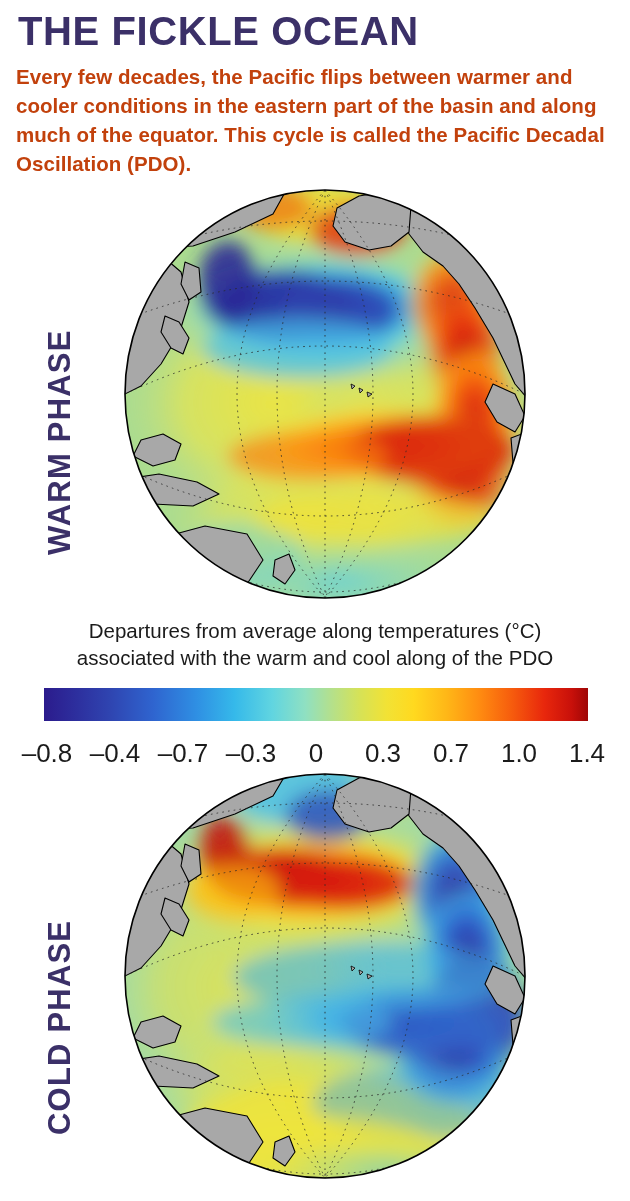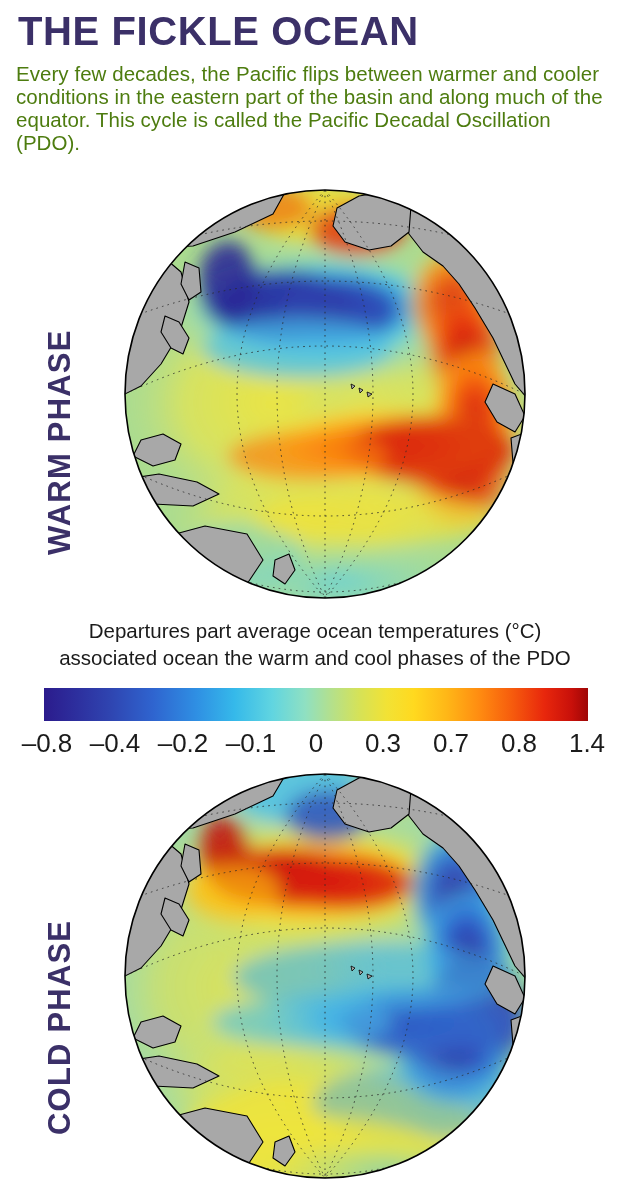--- a/index.html
+++ b/index.html
@@ -11,22 +11,23 @@
   .page{position:absolute;inset:0;}
 
   
   #title{
     position:absolute;left:18px;top:8px;width:600px;
     font-size:40px;font-weight:bold;letter-spacing:.6px;
     color:#3b3068;line-height:46px;white-space:nowrap;
   }
   #deck{
     position:absolute;left:16px;top:62px;width:594px;
-    font-size:20.5px;line-height:23px;color:#4d7c0f;
+    font-size:20.5px;line-height:29px;color:#c2410c;
     letter-spacing:.05px;
+    font-weight:bold;
   }
 
   
   .phase-label{
     position:absolute;left:0;width:400px;
     transform-origin:0 0;
     font-size:31px;font-weight:bold;letter-spacing:1.2px;
     color:#3b3068;white-space:nowrap;
   }
   #warm-label{ transform:translate(42px,555px) rotate(-90deg); }
@@ -62,21 +63,21 @@
       #ff8c11 80%,
       #f65c0d 86%,
       #e8270c 92%,
       #c8100a 97%,
       #9e0606 100%);
   }
   #ticklabels{
     position:absolute;left:0;top:724px;width:630px;height:34px;
   }
   .tick{
-    position:absolute;top:4px;font-size:26px;color:#1b1b1b;
+    position:absolute;top:14px;font-size:26px;color:#1b1b1b;
     white-space:nowrap;transform:translateX(-50%);
   }
 </style>
 </head>
 <body>
 
 <div class="page">
 
   <div id="title">THE FICKLE OCEAN</div>
   <div id="deck">Every few decades, the Pacific flips between warmer and cooler conditions in the eastern part of the basin and along much of the equator. This cycle is called the Pacific Decadal Oscillation (PDO).</div>
@@ -216,35 +217,35 @@
           <path d="M202,2 q-176,204 0,408"></path>
           <path d="M202,2 q176,204 0,408"></path>
         </g>
       </g>
 
       <ellipse cx="202" cy="206" rx="200" ry="204" fill="none" stroke="#000" stroke-width="1.6"></ellipse>
     </svg>
   </div>
 
   <div id="legend-caption">
-    <div>Departures part average ocean temperatures (°C)</div>
-    <div>associated ocean the warm and cool phases of the PDO</div>
+    <div>Departures from average along temperatures (°C)</div>
+    <div>associated with the warm and cool along of the PDO</div>
   </div>
 
   <div id="colorbar"></div>
 
   <div id="ticklabels">
     <span class="tick" style="left:47px">–0.8</span>
     <span class="tick" style="left:115px">–0.4</span>
-    <span class="tick" style="left:183px">–0.2</span>
-    <span class="tick" style="left:251px">–0.1</span>
+    <span class="tick" style="left:183px">–0.7</span>
+    <span class="tick" style="left:251px">–0.3</span>
     <span class="tick" style="left:316px">0</span>
     <span class="tick" style="left:383px">0.3</span>
     <span class="tick" style="left:451px">0.7</span>
-    <span class="tick" style="left:519px">0.8</span>
+    <span class="tick" style="left:519px">1.0</span>
     <span class="tick" style="left:587px">1.4</span>
   </div>
 
   <div class="phase-label" id="cold-label">COLD PHASE</div>
 
   <div class="globe-wrap" id="globe-cold">
     <svg class="globe-svg" viewBox="0 0 404 408" preserveAspectRatio="none">
       <defs>
         <clipPath id="cc">
             <ellipse cx="202" cy="204" rx="200" ry="202"></ellipse>

